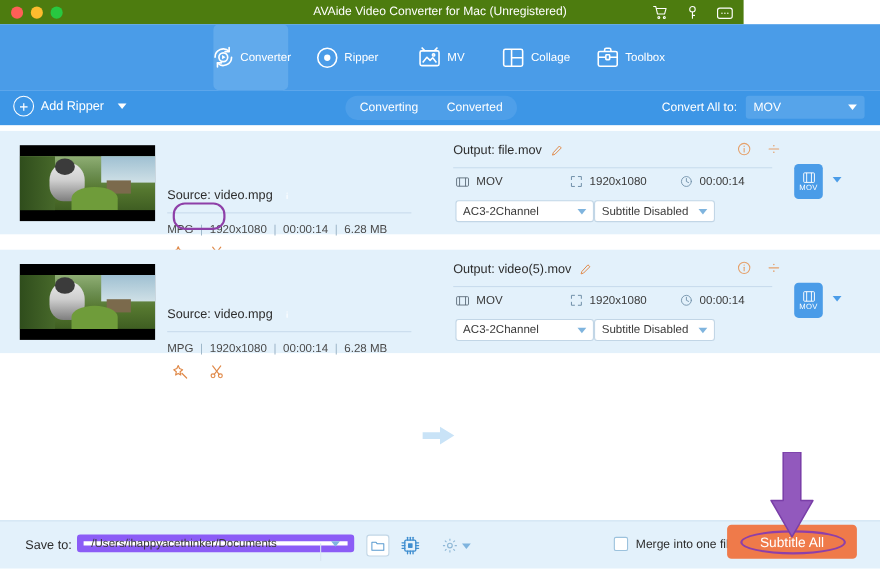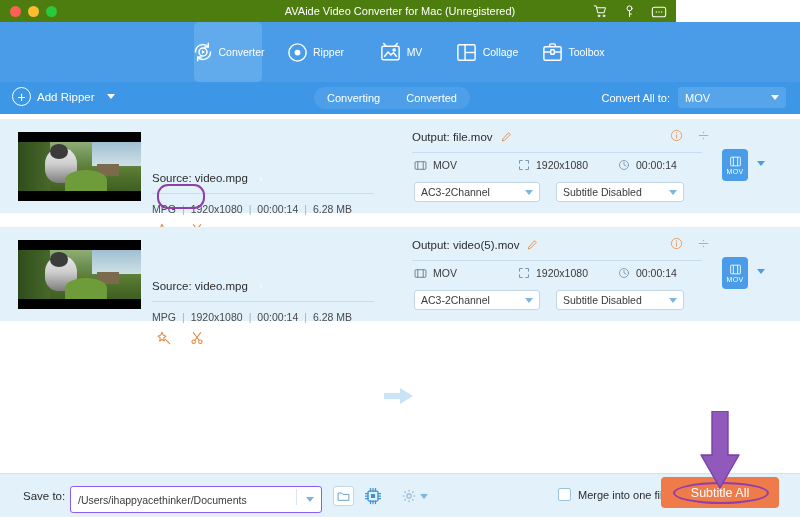--- a/index.html
+++ b/index.html
@@ -220,34 +220,34 @@
     width: 290px;
     display: flex; align-items: center;
     font-size: 10.5px; color: #3a3a3a;
   }
   .om-item { display: flex; align-items: center; gap: 6px; }
   .om-1 { width: 104px; }
   .om-2 { width: 100px; }
   .om-3 { }
   .out-selects {
     position: absolute; left: 2px; top: 63px;
-    display: flex; gap: 16px;
+    display: flex; gap: 0;
   }
   .osel {
     height: 20px;
     background: #ffffff;
     border: 1px solid #c2d6e6;
     border-radius: 3px;
     display: flex; align-items: center; justify-content: space-between;
     padding: 0 6px;
     font-size: 10.5px; color: #3a3a3a;
     cursor: pointer;
   }
   .osel.audio { width: 126px; }
-  .osel.sub { width: 128px; }
+  .osel.sub { width: 110px; }
   .caret-b {
     width: 0; height: 0;
     border-left: 4px solid transparent;
     border-right: 4px solid transparent;
     border-top: 5px solid #7fb4de;
   }
 
   .fmt-btn {
     position: absolute; left: 722px; top: 30px;
     width: 26px; height: 32px;
@@ -269,23 +269,23 @@
     background: #e3f1fb;
     border-top: 1px solid #cfe3f3;
     padding-left: 24px;
   }
   .saveto-label {
     position: absolute; left: 23px; top: 16px;
     font-size: 11.5px; color: #2c2c2c;
   }
   .path-box {
     position: absolute; left: 70px; top: 12px;
-    width: 252px; height: 27px;
+    width: 252px; height: 16px;
     background: #ffffff;
-    border: 1px solid #8b5cf6;
+    border: 6px solid #8b5cf6;
     border-radius: 3px;
     display: flex; align-items: center; justify-content: space-between;
     padding: 0 7px;
     font-size: 10.5px; color: #3a3a3a;
   }
   .pb-div { position:absolute; right: 24px; top: 2px; width:1px; height:16px; background:#d7e6f2; }
   .bicon-btn {
     position: absolute; top: 12px;
     width: 21px; height: 20px;
     border: 1px solid #c2d6e6;

